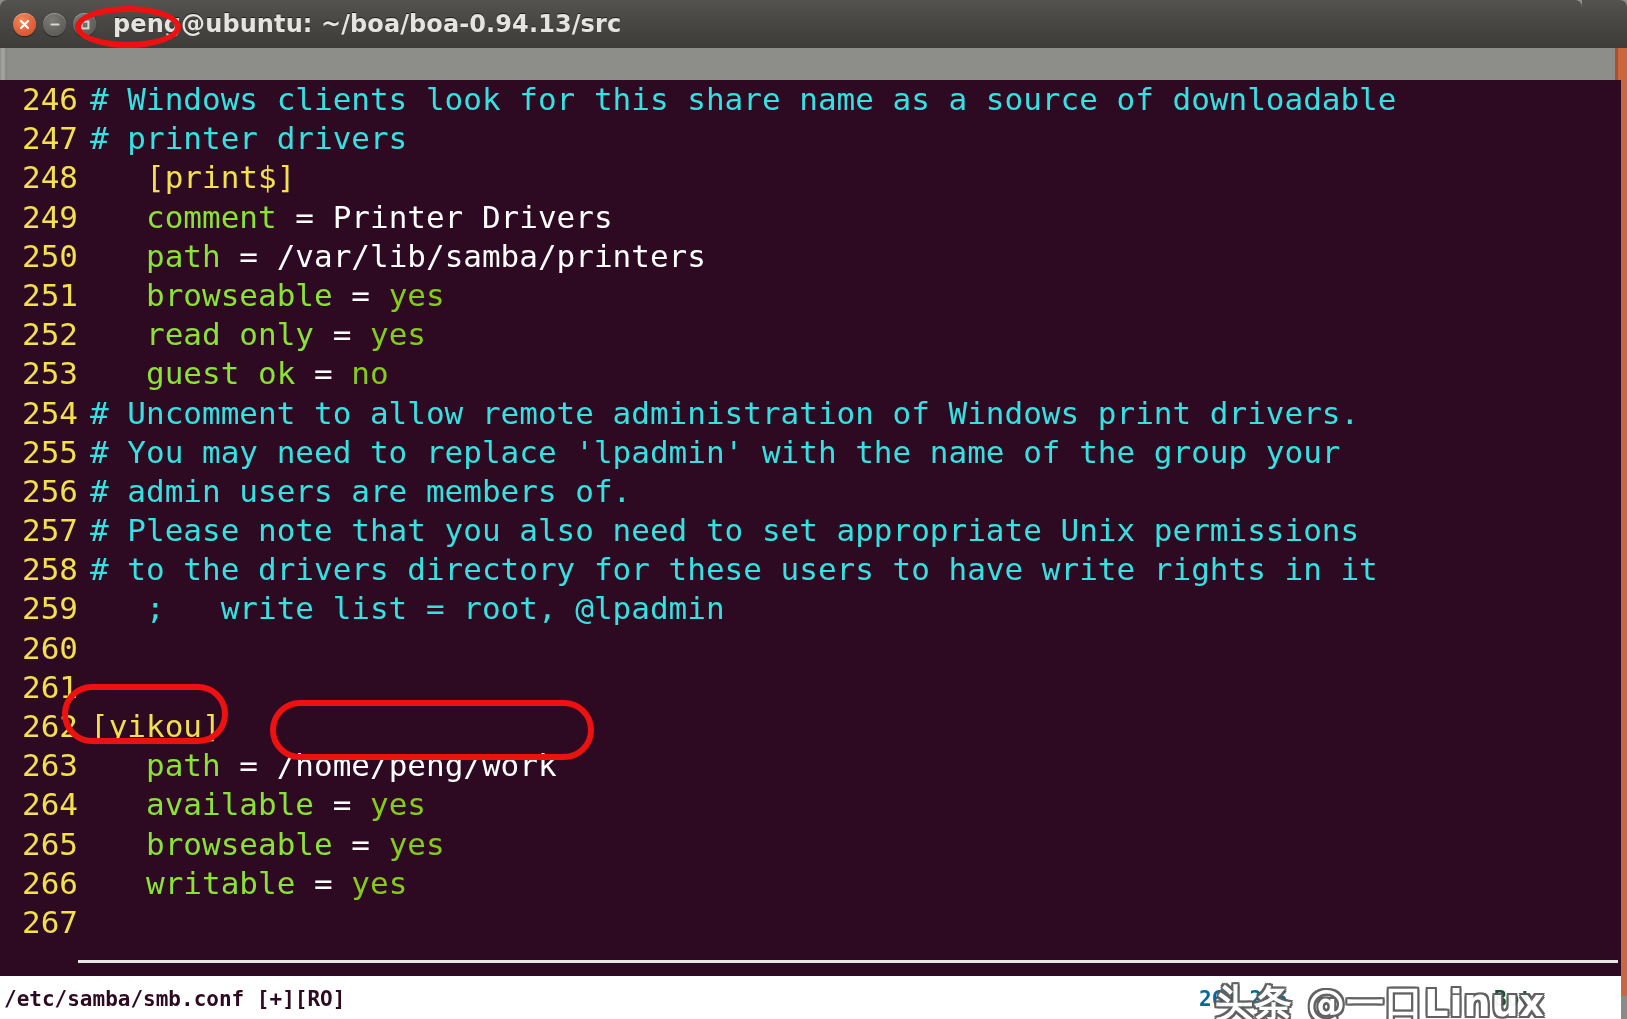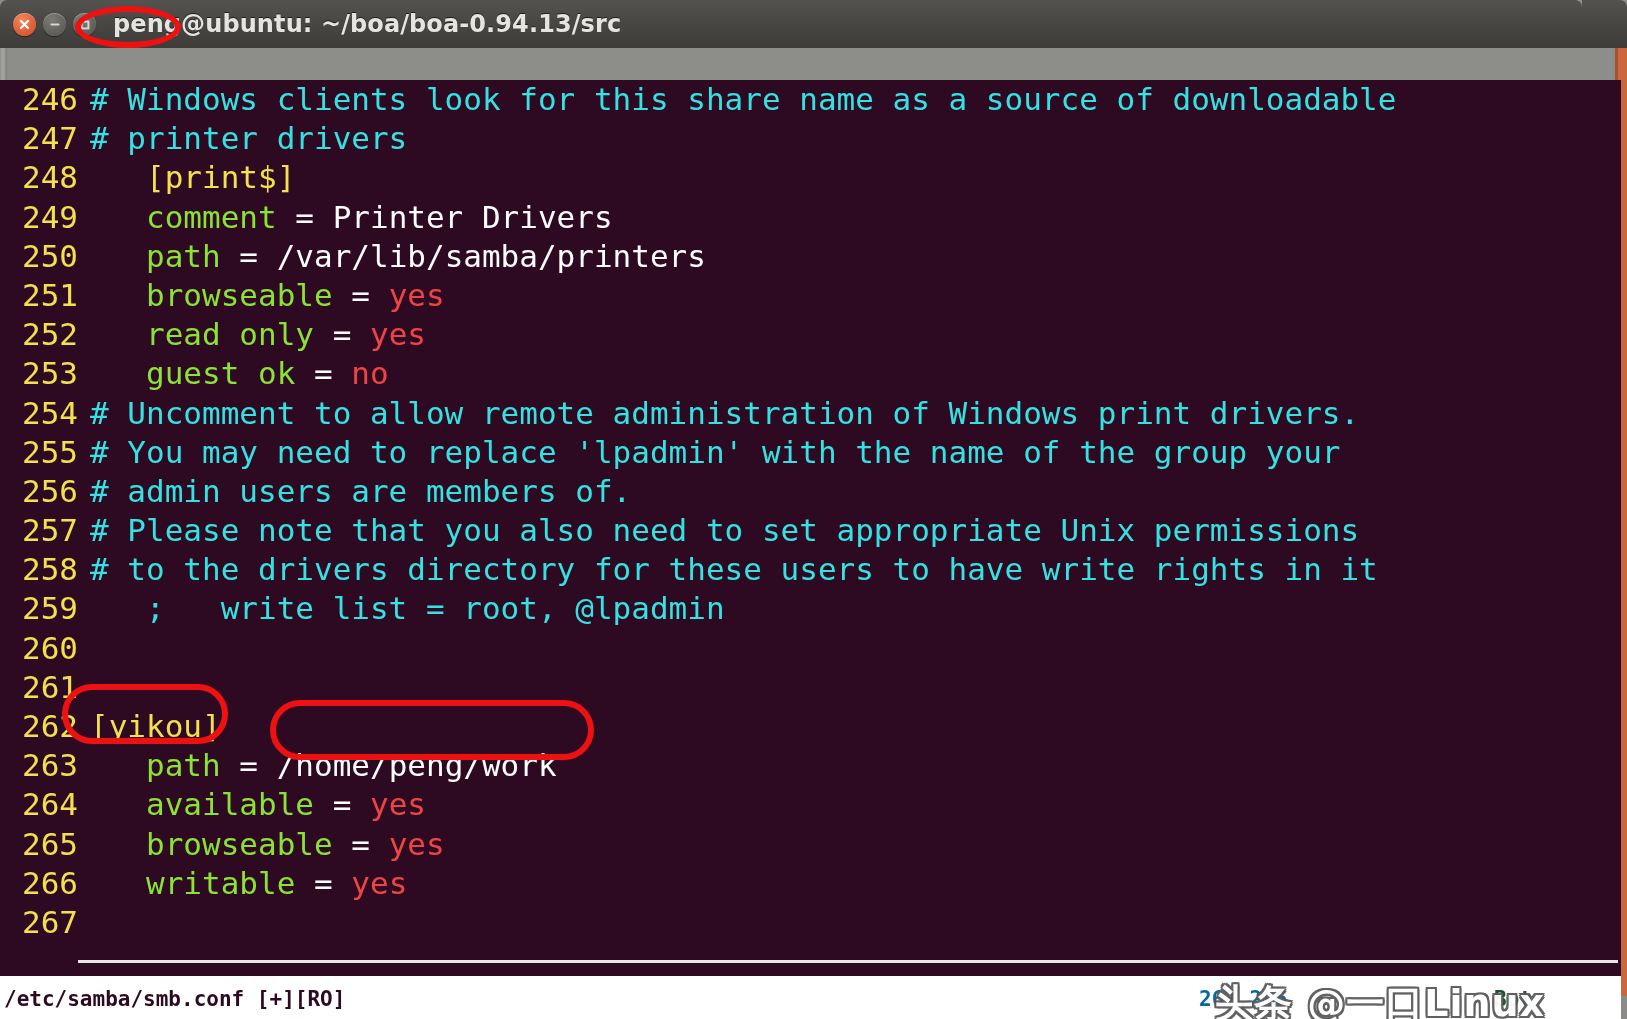--- a/index.html
+++ b/index.html
@@ -143,21 +143,21 @@
     display: inline-block;
     width: 78px;
     text-align: right;
     margin-right: 12px;
   }
   .c-comment { color: #34e2e2; }
   .c-section { color: #f2e14c; }
   .c-key     { color: #8ae234; }
   .c-op      { color: #ffffff; }
   .c-val     { color: #ffffff; }
-  .c-bool    { color: #ef4444; }
+  .c-bool    { color: #84cc16; }
   .c-plain   { color: #ffffff; }
 
   
   .cursor-underline {
     position: absolute;
     left: 78px;
     top: 880px;
     width: 1540px;
     height: 3px;
     background: #e8e6e3;

